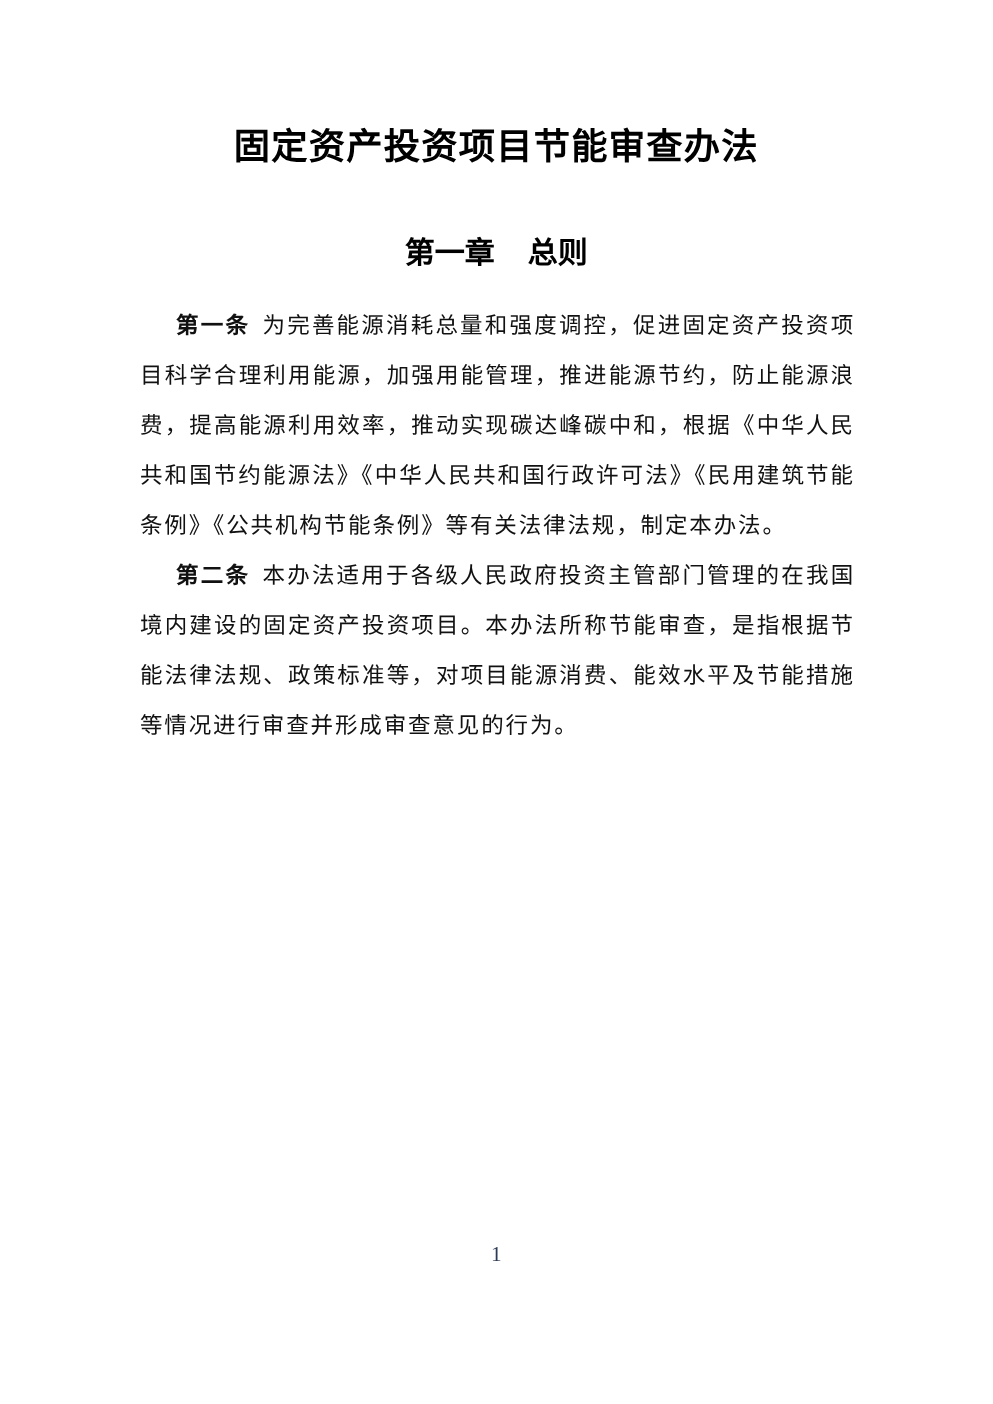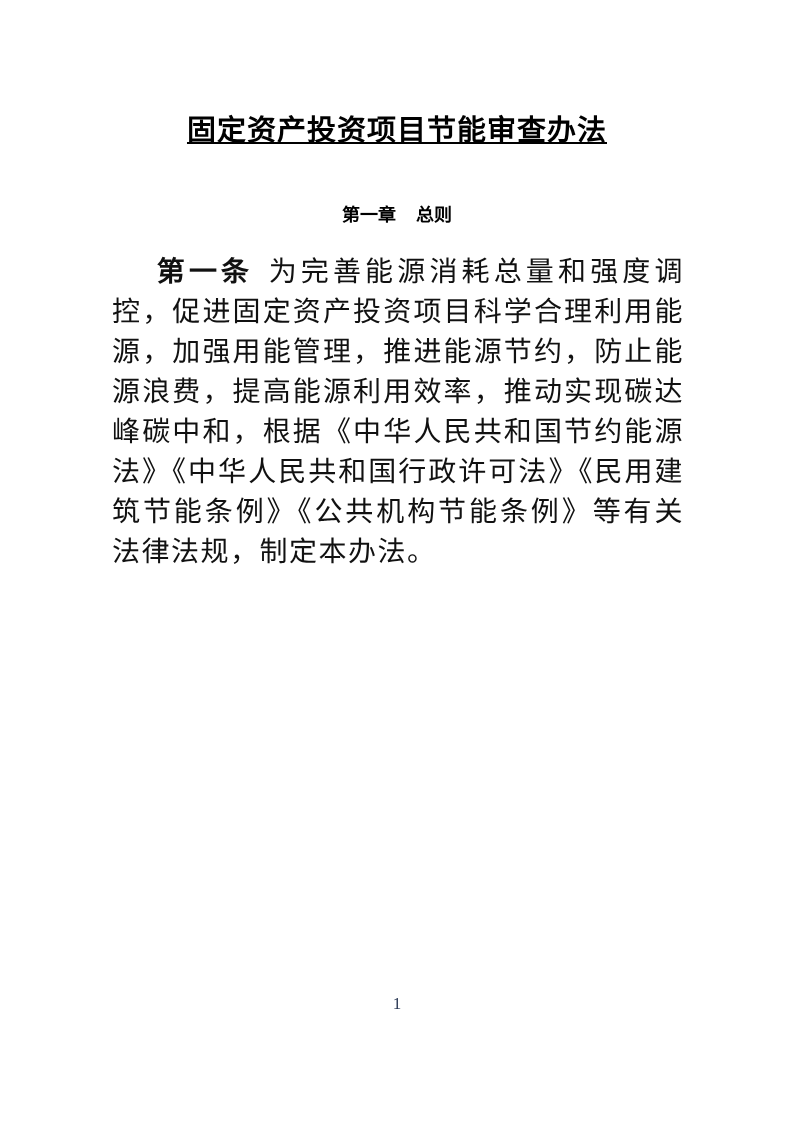--- a/index.html
+++ b/index.html
@@ -11,45 +11,44 @@
     position: relative;
     width: 794px;
     height: 1123px;
     margin: 0 auto;
     background: #ffffff;
     overflow: hidden;
     font-family: "Liberation Serif", "DejaVu Serif", serif;
     color: #111111;
   }
   .doc-title {
-    margin: 12px;
+    margin: 0;
     padding-top: 98px;
     text-align: center;
     font-size: 29px;
     line-height: 40px;
     font-weight: bold;
     letter-spacing: 1px;
     color: #000000;
-    text-decoration: underline;
   }
   .chapter-heading {
     margin-top: 50px;
     text-align: center;
-    font-size: 18px;
+    font-size: 24px;
     line-height: 30px;
     font-weight: bold;
     color: #000000;
   }
   .chapter-heading .chapter-name {
     margin-left: 1.1em;
   }
   .doc-body {
     margin-top: 22px;
     padding: 0 110px 0 112px;
-    font-size: 28px;
+    font-size: 18px;
     line-height: 40px;
     letter-spacing: 1.5px;
     text-align: justify;
     text-justify: inter-character;
   }
   .doc-body p {
     margin: 0;
     text-indent: 1.6em;
   }
   .article-lead {
@@ -75,17 +74,20 @@
   <h1 class="doc-title">固定资产投资项目节能审查办法</h1>
 
   <div class="chapter-heading">
     <span class="chapter-num">第一章</span><span class="chapter-name">总则</span>
   </div>
 
   <div class="doc-body">
     <p>
       <span class="article-lead">第一条</span><span>为完善能源消耗总量和强度调控，促进固定资产投资项目科学合理利用能源，加强用能管理，推进能源节约，防止能源浪费，提高能源利用效率，推动实现碳达峰碳中和，根据《中华人民共和国节约能源法》《中华人民共和国行政许可法》《民用建筑节能条例》《公共机构节能条例》等有关法律法规，制定本办法。</span>
     </p>
+    <p>
+      <span class="article-lead">第二条</span><span>本办法适用于各级人民政府投资主管部门管理的在我国境内建设的固定资产投资项目。本办法所称节能审查，是指根据节能法律法规、政策标准等，对项目能源消费、能效水平及节能措施等情况进行审查并形成审查意见的行为。</span>
+    </p>
   </div>
 
   <div class="page-number">1</div>
 
 </div>
 
 </body></html>

